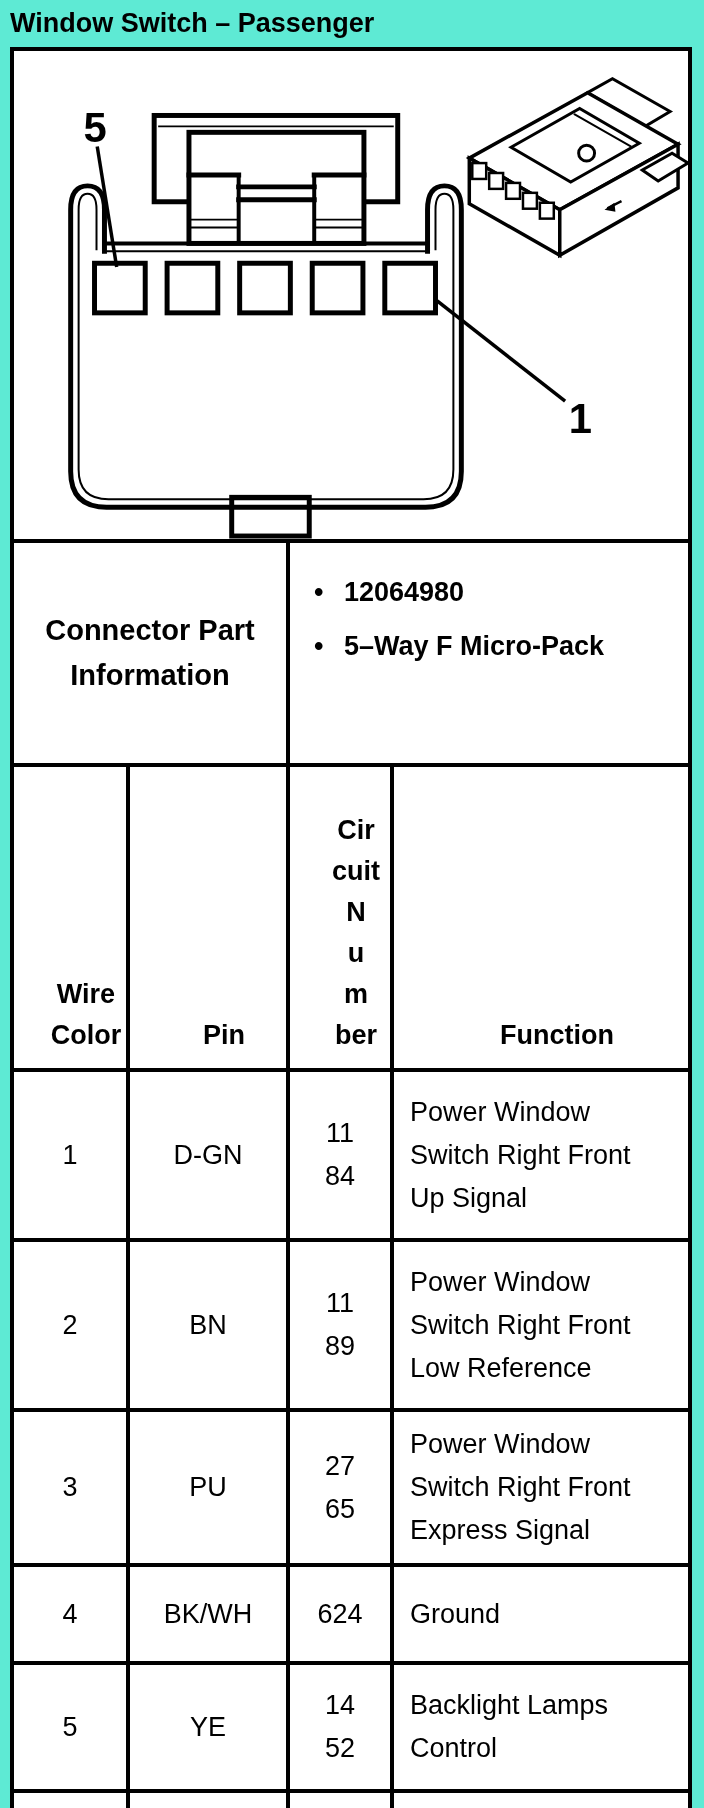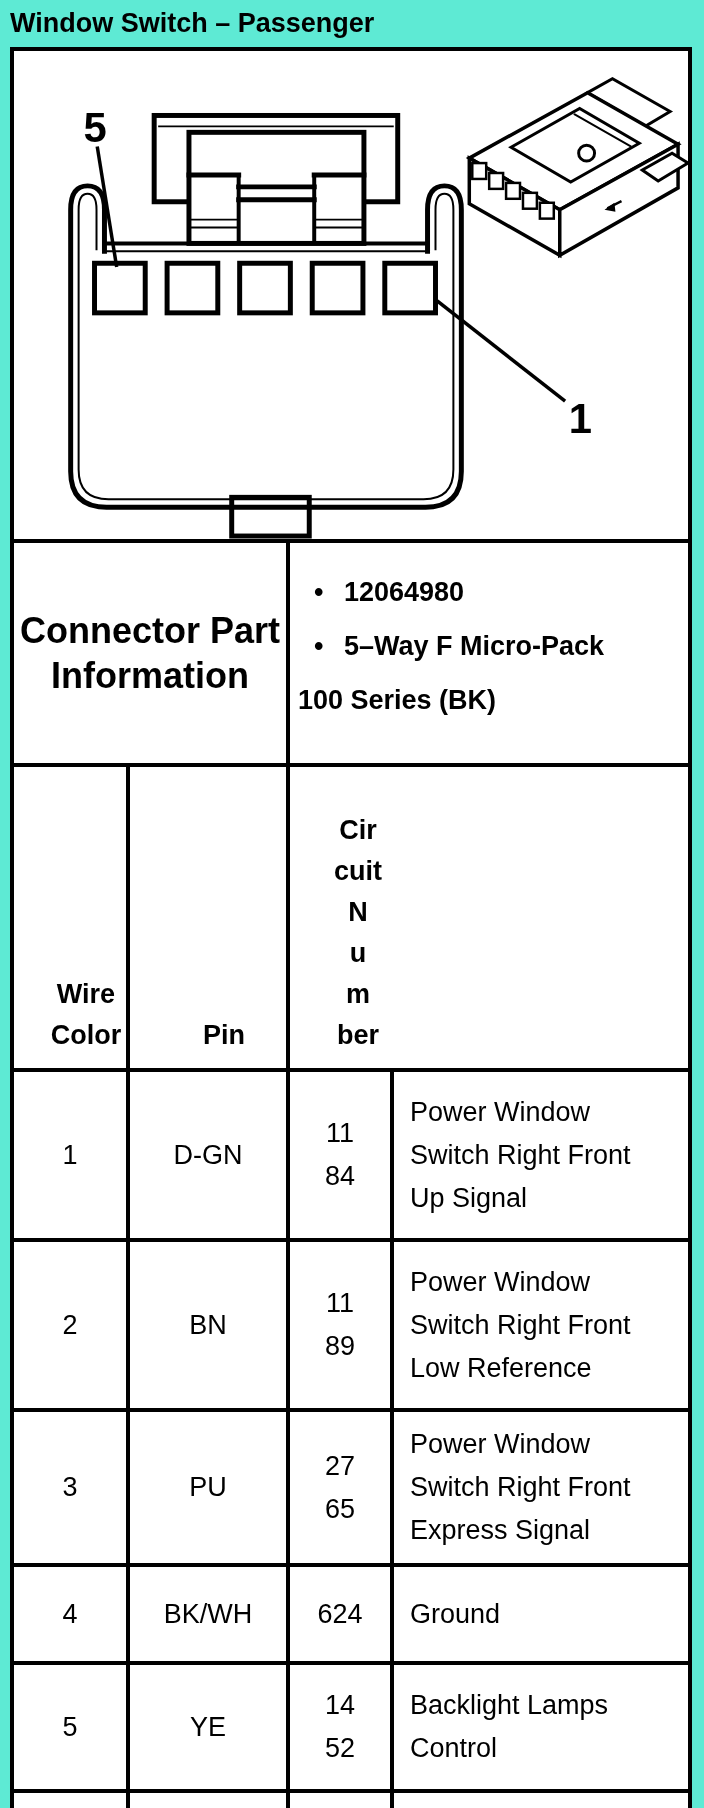--- a/index.html
+++ b/index.html
@@ -33,21 +33,21 @@
   .header-row{height:305px;}
   .r1{height:170px;}
   .r2{height:170px;}
   .r3{height:155px;}
   .r4{height:98px;}
   .r5{height:128px;}
   .stub-row{height:15px;border-bottom:none;}
 
   .partinfo-left{
     display:flex;flex-direction:column;justify-content:center;align-items:center;
-    font-weight:bold;font-size:36px;line-height:45px;text-align:center;
+    font-weight:bold;font-size:29px;line-height:45px;text-align:center;
   }
   .partinfo-right{padding:22px 6px 0 8px;font-weight:bold;font-size:27px;line-height:54px;}
   .bullet-line{display:flex;}
   .bullet{width:46px;padding-left:16px;box-sizing:border-box;}
 
   .hcell{
     display:flex;flex-direction:column;justify-content:flex-end;align-items:center;
     font-weight:bold;font-size:27px;line-height:41px;padding-bottom:12px;
     text-align:center;
     padding-left:32px;
@@ -133,40 +133,42 @@
       </div>
       <div class="cell partinfo-right">
         <div class="bullet-line">
           <span class="bullet">•</span>
           <span>12064980</span>
         </div>
         <div class="bullet-line">
           <span class="bullet">•</span>
           <span>5–Way F Micro-Pack</span>
         </div>
-        <div>100 Series (BK)</div>
       </div>
     </div>
 
     <div class="row cols4 header-row">
       <div class="cell hcell">
         <span>Wire</span>
         <span>Color</span>
       </div>
       <div class="cell hcell">
         <span>Pin</span>
       </div>
       <div class="cell hcell">
         <span>Cir</span>
         <span>cuit</span>
         <span>N</span>
         <span>u</span>
         <span>m</span>
         <span>ber</span>
       </div>
+      <div class="cell hcell">
+        <span>Function</span>
+      </div>
     </div>
 
     <div class="row cols4 r1">
       <div class="cell dcell">
         <span>1</span>
       </div>
       <div class="cell dcell">
         <span>D-GN</span>
       </div>
       <div class="cell dcell">

